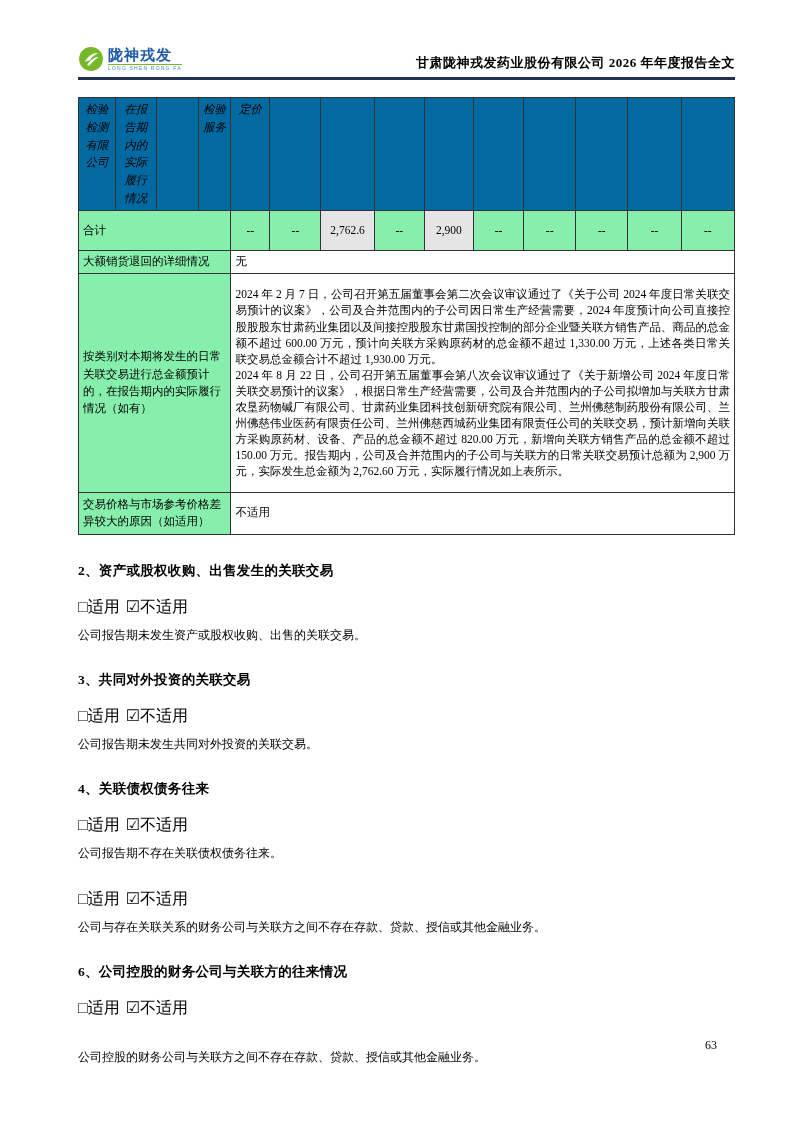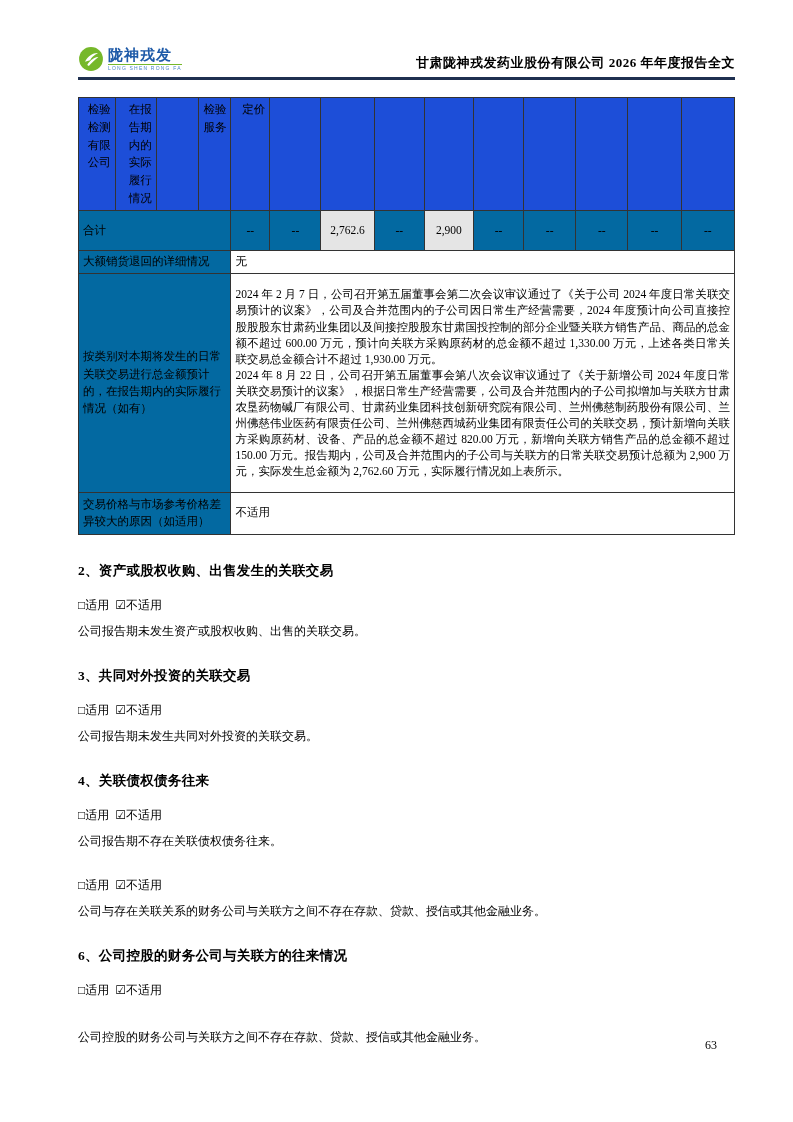--- a/index.html
+++ b/index.html
@@ -33,37 +33,37 @@
     border-collapse:collapse;
     table-layout:fixed;
     font-size:11.5px;
   }
   table.rpt td{
     border:1px solid #333;
     padding:2px 4px;
     vertical-align:middle;
     overflow:hidden;
   }
-  tr.hdr td{vertical-align:top;text-align:right;line-height:1.55;padding-top:3px;background:#1d4ed8;}
+  tr.hdr td{vertical-align:top;text-align:center;line-height:1.55;padding-top:3px;background:#0369a1;font-style:italic;}
   tr.hdr{height:93px;}
   tr.total{height:40px;}
-  td.gray{background:#0369a1;}
+  td.gray{background:#86efac;}
   td.center{text-align:center;}
   td.num-wrap{word-break:break-all;line-height:1.35;background:#e5e5e5;text-align:center;}
   tr.row-short{height:23px;}
   tr.row-long{height:219px;}
   tr.row-mid{height:42px;}
   td.label-cell{line-height:1.5;}
   td.value-cell{vertical-align:middle;line-height:1.55;}
   td.value-long{vertical-align:middle;text-align:justify;line-height:1.4;padding:3px 6px;}
   td.value-long .para{margin:0;}
   
   .section{margin-top:27px;}
   .section-heading{font-size:13.5px;font-weight:bold;letter-spacing:0.3px;}
-  .apply-line{margin-top:17px;font-size:12px;}
+  .apply-line{margin-top:17px;font-size:16px;}
   .apply-line .cb{margin-right:6px;}
   .section-body{margin-top:9px;font-size:12px;}
   .gap-lg{margin-top:30px;}
   
   .page-number{
     position:absolute;right:86px;top:1038px;
     font-size:12px;
   }
 </style>
 </head>

